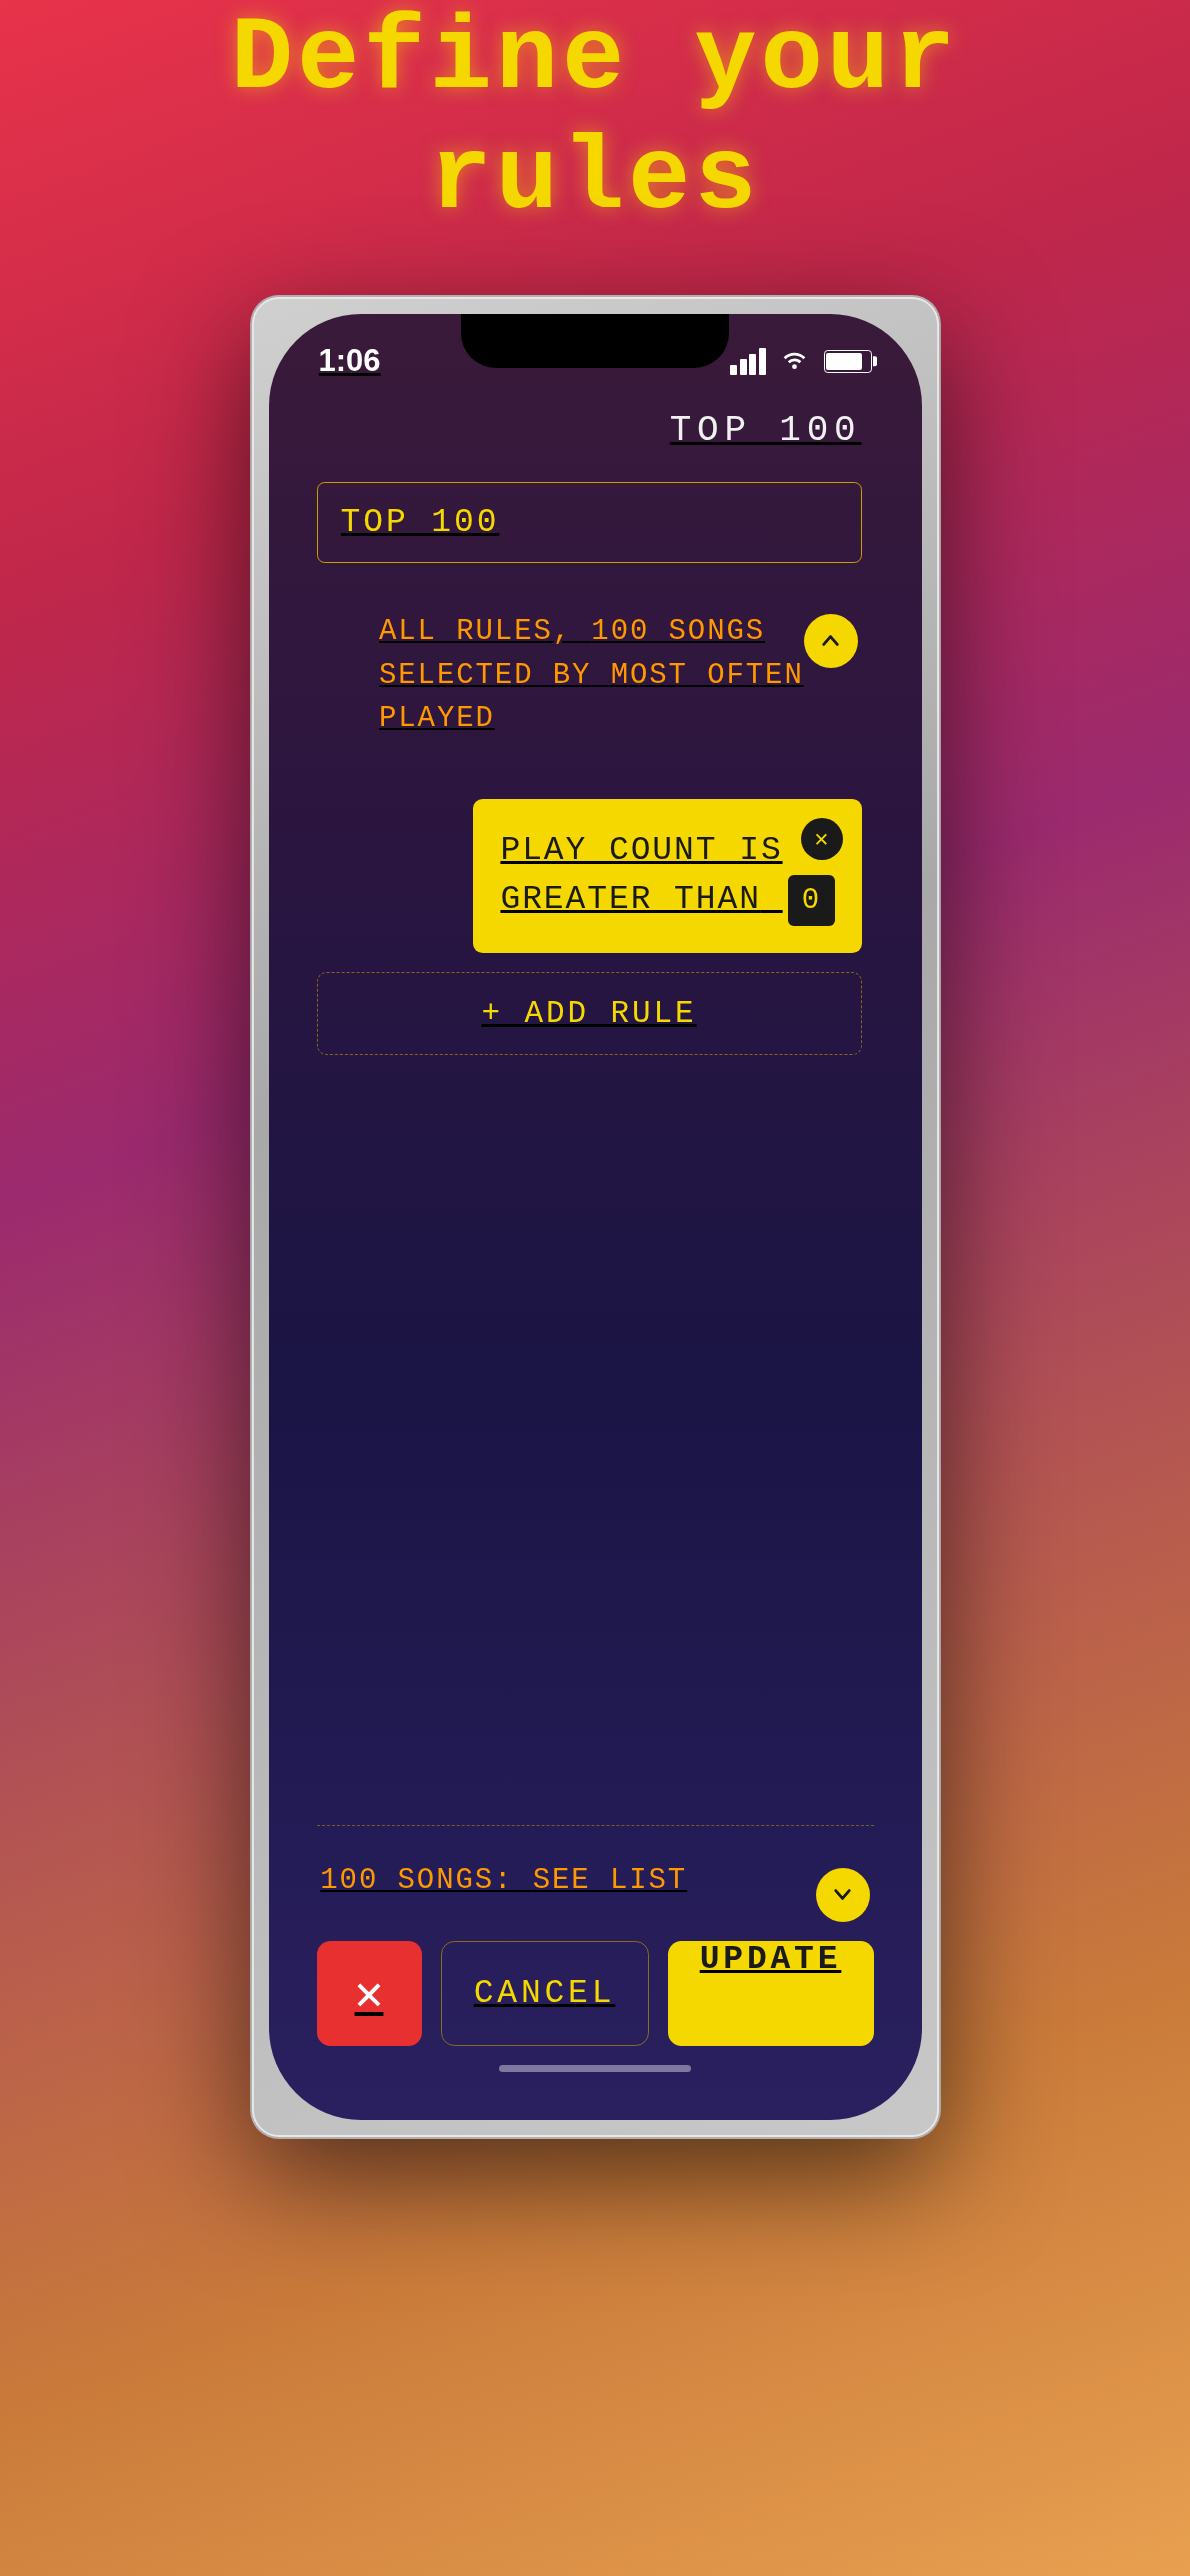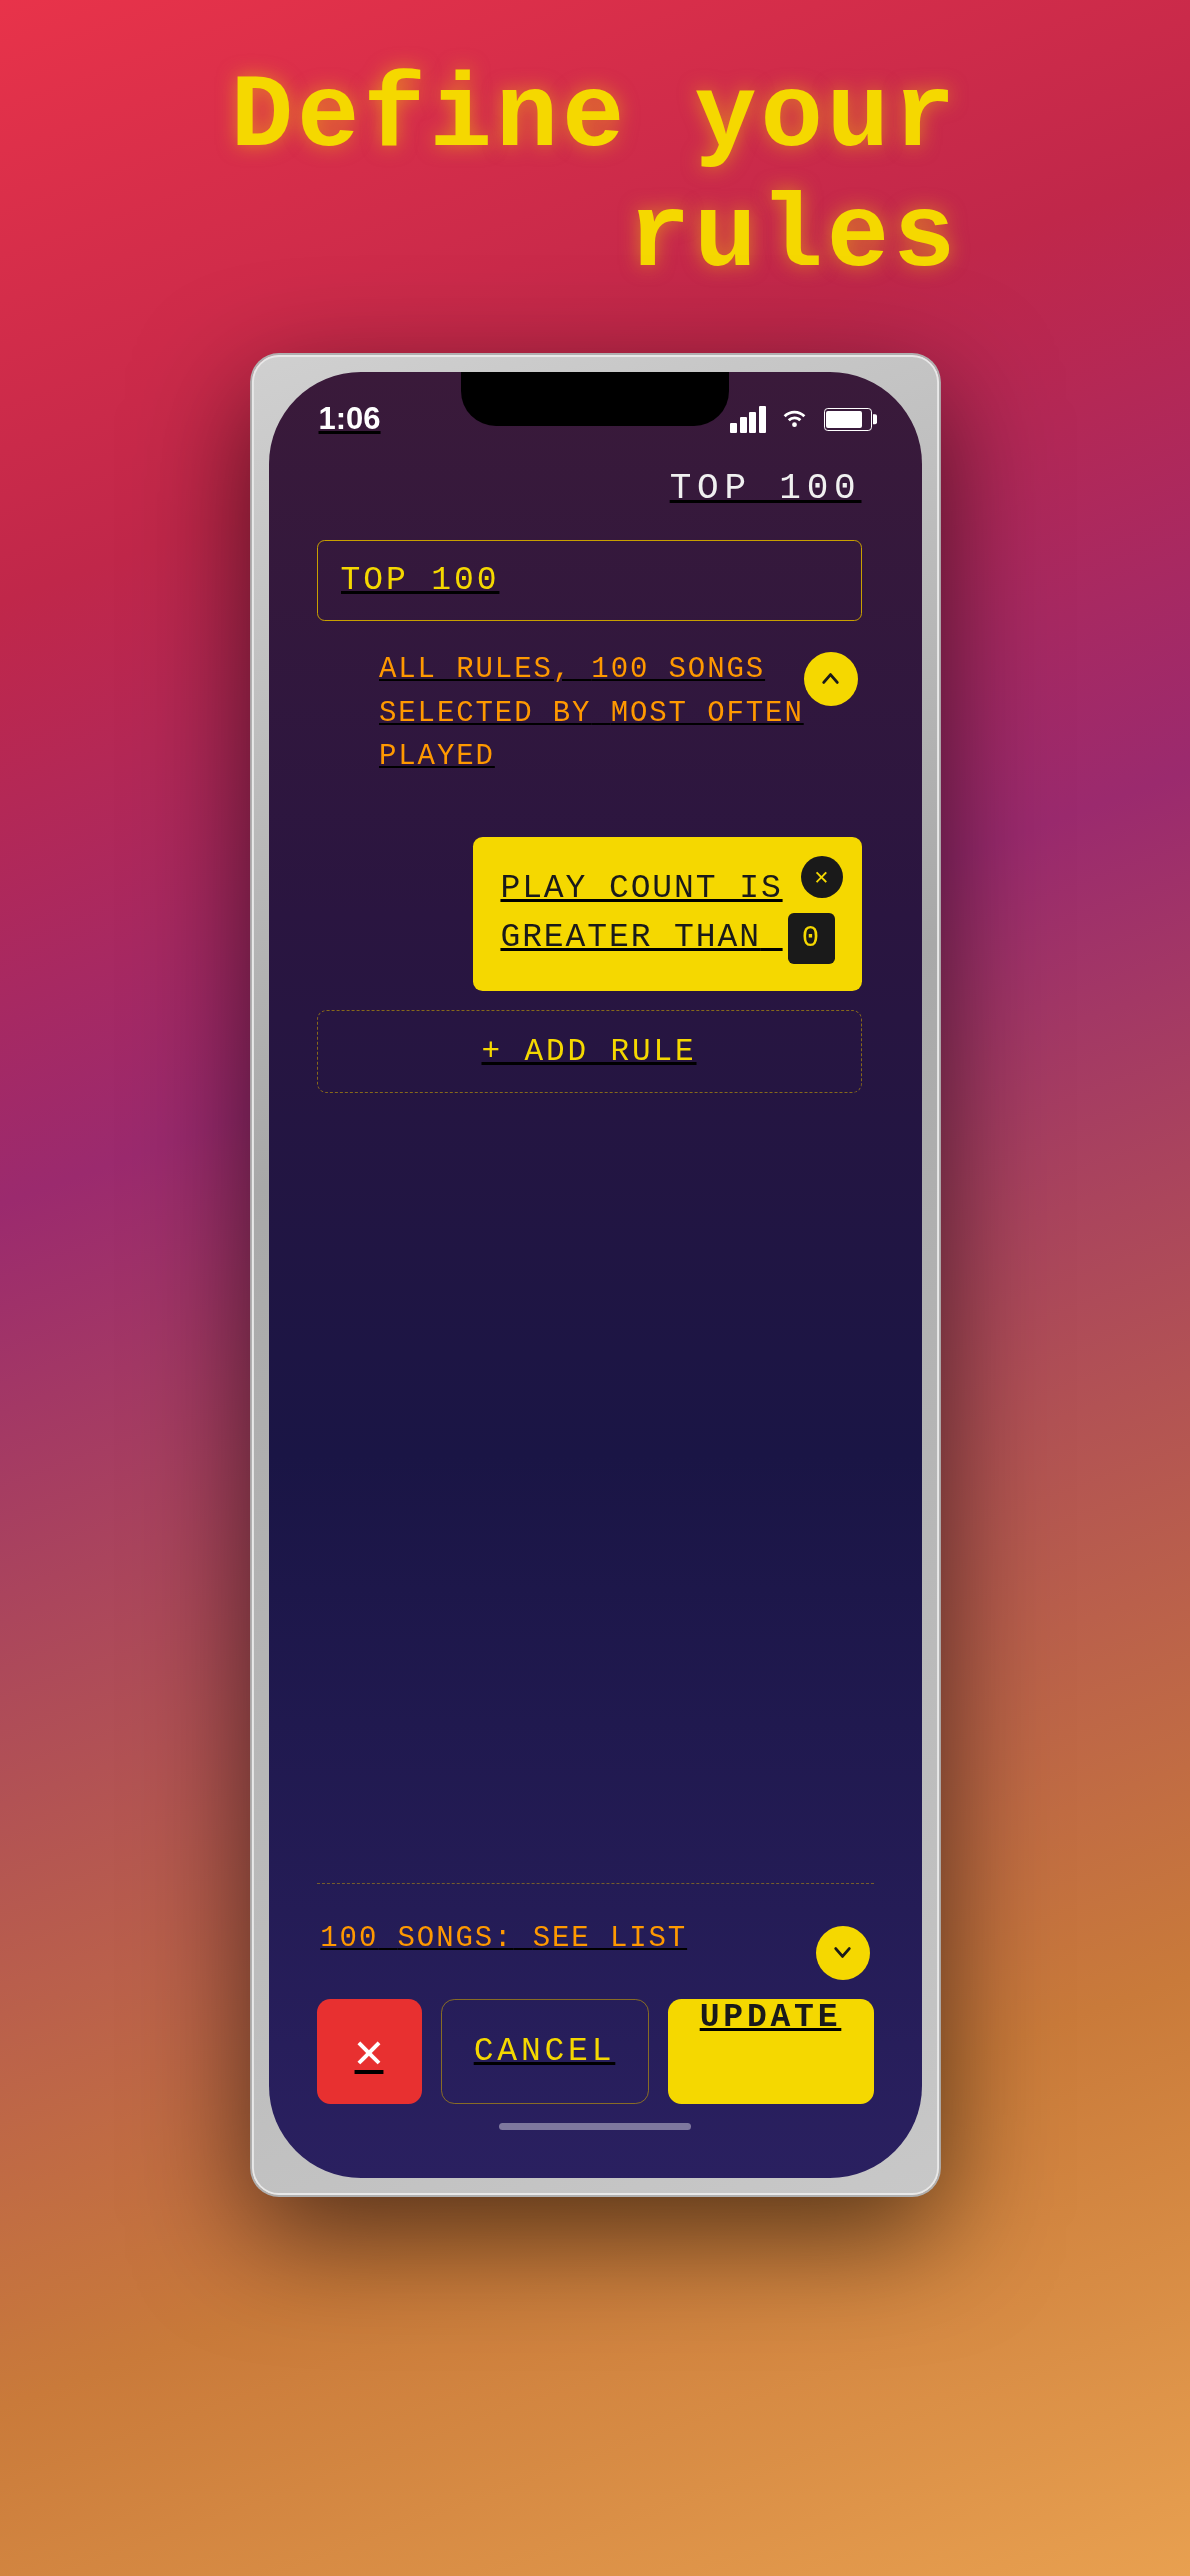--- a/index.html
+++ b/index.html
@@ -9,22 +9,21 @@
       height: 2576px;
       overflow: hidden;
       background: linear-gradient(160deg, #e8334a 0%, #c0274a 20%, #9b2a6e 40%, #c97a3a 80%, #e8a050 100%);
       display: flex;
       flex-direction: column;
       align-items: center;
       font-family: 'Courier New', Courier, monospace;
     }
 
     .page-title {
-      margin-top: 58px;
-      text-align: right;
+      text-align: center;
       color: #f5d800;
       font-size: 104px;
       font-weight: bold;
       letter-spacing: 3.8px;
       line-height: 1.15;
       text-shadow: 0 0 19px rgba(245,216,0,0.5);
       font-family: 'Courier New', Courier, monospace;
       
     }
 
@@ -168,20 +167,21 @@
       width: 100%;
     }
 
     
     .rules-summary {
       display: flex;
       justify-content: space-between;
       align-items: flex-start;
       margin-bottom: 19px;
       padding: 0 3.8px;
+      margin-top: 20px;
     }
 
     .rules-summary-text {
       color: #f5d800;
       font-size: 29px;
       font-family: 'Courier New', Courier, monospace;
       letter-spacing: 1.9px;
       line-height: 1.5;
       flex: 1;
     }

